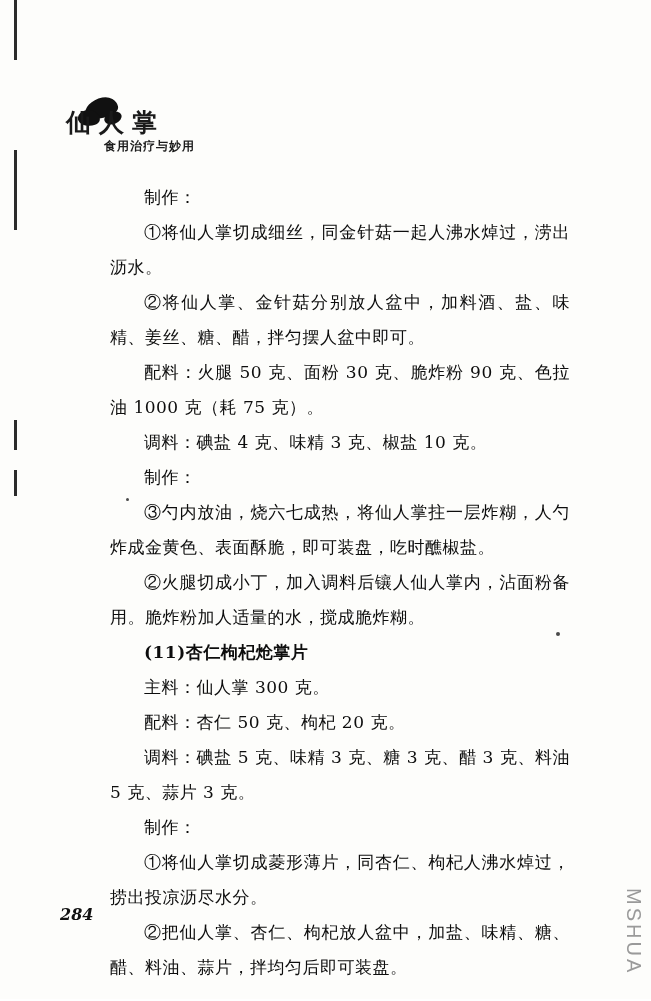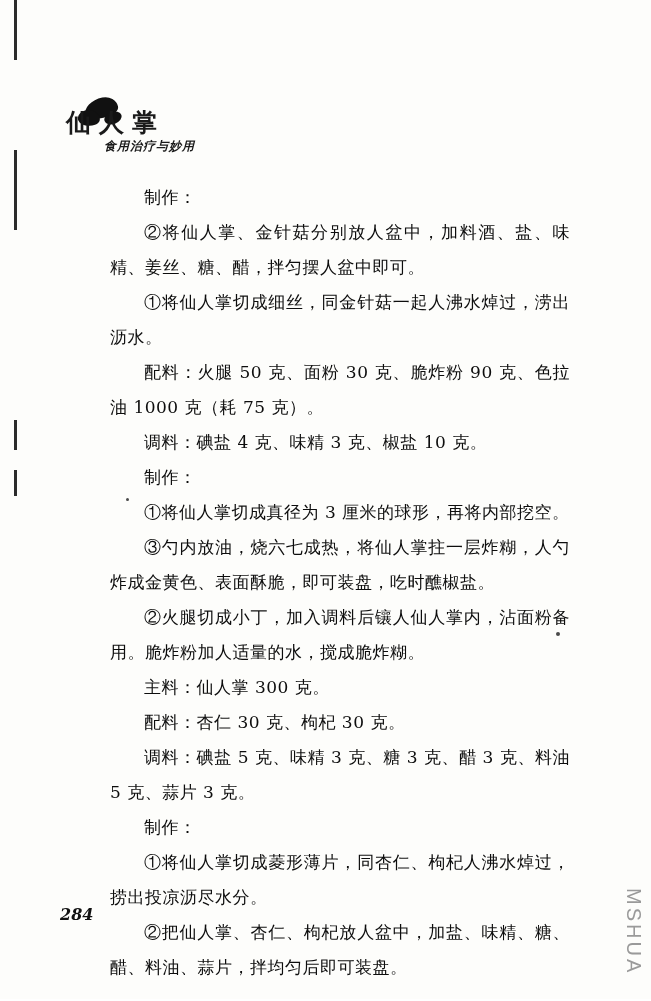--- a/index.html
+++ b/index.html
@@ -76,21 +76,20 @@
   }
   .logo-sub {
     position: absolute;
     left: 38px;
     top: 42px;
     font-size: 12px;
     letter-spacing: 1px;
     color: #1a1a1a;
     white-space: nowrap;
     font-weight: bold;
-    font-style: italic;
   }
 
   
   .content {
     position: absolute;
     left: 110px;
     top: 180px;
     width: 460px;
     color: #0d0d0d;
     font-size: 17px;
@@ -148,30 +147,30 @@
       <div class="blob b1"></div>
       <div class="blob b2"></div>
       <div class="blob b3"></div>
     </div>
     <div class="logo-title">仙人掌</div>
     <div class="logo-sub">食用治疗与妙用</div>
   </div>
 
   <div class="content">
     <p class="indent">制作：</p>
+    <p class="indent">①将仙人掌切成细丝，同金针菇一起人沸水焯过，涝出沥水。</p>
     <p class="indent">②将仙人掌、金针菇分别放人盆中，加料酒、盐、味精、姜丝、糖、醋，拌匀摆人盆中即可。</p>
-    <p class="indent">①将仙人掌切成细丝，同金针菇一起人沸水焯过，涝出沥水。</p>
     <p class="indent">配料：火腿 50 克、面粉 30 克、脆炸粉 90 克、色拉油 1000 克（耗 75 克）。</p>
     <p class="indent">调料：碘盐 4 克、味精 3 克、椒盐 10 克。</p>
     <p class="indent">制作：</p>
-    <p class="indent">①将仙人掌切成真径为 3 厘米的球形，再将内部挖空。</p>
     <p class="indent">③勺内放油，烧六七成热，将仙人掌拄一层炸糊，人勺炸成金黄色、表面酥脆，即可装盘，吃时醮椒盐。</p>
     <p class="indent">②火腿切成小丁，加入调料后镶人仙人掌内，沾面粉备用。脆炸粉加人适量的水，搅成脆炸糊。</p>
+    <p class="heading">(11)杏仁枸杞炝掌片</p>
     <p class="indent">主料：仙人掌 300 克。</p>
-    <p class="indent">配料：杏仁 30 克、枸杞 30 克。</p>
+    <p class="indent">配料：杏仁 50 克、枸杞 20 克。</p>
     <p class="indent">调料：碘盐 5 克、味精 3 克、糖 3 克、醋 3 克、料油 5 克、蒜片 3 克。</p>
     <p class="indent">制作：</p>
     <p class="indent">①将仙人掌切成菱形薄片，同杏仁、枸杞人沸水焯过，捞出投凉沥尽水分。</p>
     <p class="indent">②把仙人掌、杏仁、枸杞放人盆中，加盐、味精、糖、醋、料油、蒜片，拌均匀后即可装盘。</p>
   </div>
 
   <div class="speck" style="left:556px; top:632px; width:4px; height:4px;"></div>
   <div class="speck" style="left:126px; top:498px; width:3px; height:3px;"></div>
 
   <div class="page-number">284</div>

